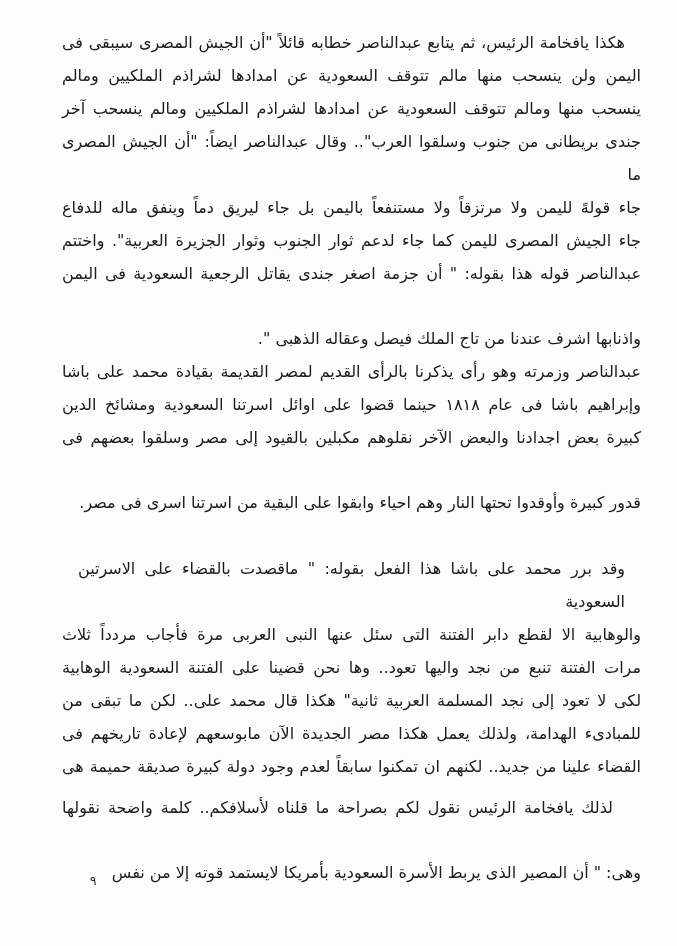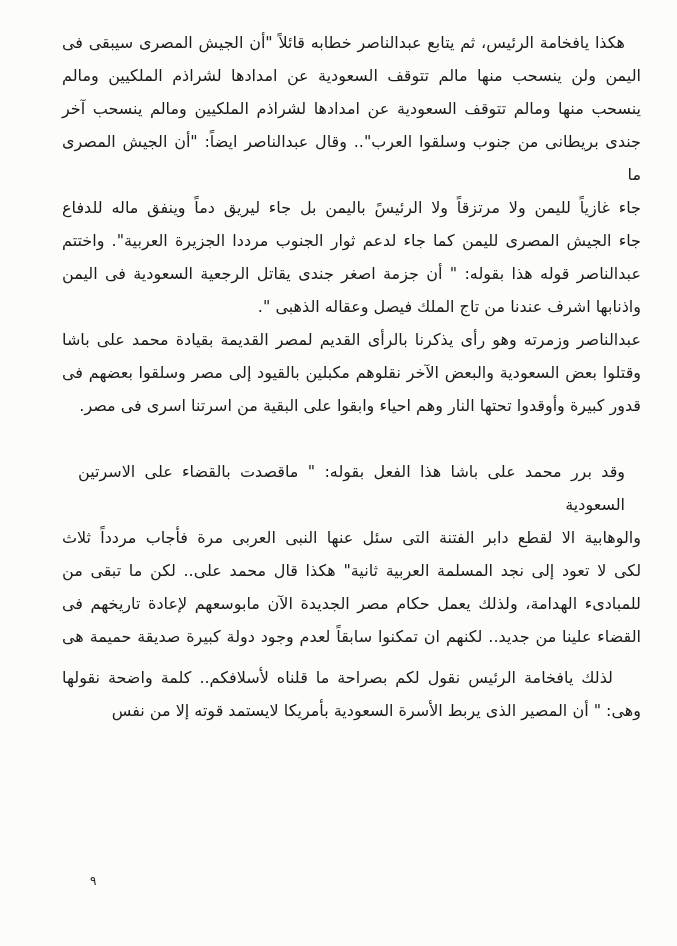--- a/index.html
+++ b/index.html
@@ -30,55 +30,58 @@
   .paragraph.gap-before { margin-top: 33px; }
   .line {
     direction: rtl;
     text-align: justify;
     text-align-last: justify;
     min-height: 33px;
   }
   .line.line-last {
     text-align: right;
     text-align-last: right;
+    margin-top: 32px;
   }
   .page-number {
     position: absolute;
     top: 874px;
     left: 90px;
     direction: rtl;
     font-size: 12px;
     color: #222;
   }
 </style>
 </head>
 <body>
 
 <div class="page">
   <div class="text-block">
       <div class="paragraph">
         <div class="line" dir="rtl" style="padding-right: 16px;">هكذا يافخامة الرئيس، ثم يتابع عبدالناصر خطابه قائلاً "أن الجيش المصرى سيبقى فى</div>
         <div class="line" dir="rtl">اليمن ولن ينسحب منها مالم تتوقف السعودية عن امدادها لشراذم الملكيين ومالم</div>
         <div class="line" dir="rtl">ينسحب منها ومالم تتوقف السعودية عن امدادها لشراذم الملكيين ومالم ينسحب آخر</div>
         <div class="line" dir="rtl">جندى بريطانى من جنوب وسلقوا العرب".. وقال عبدالناصر ايضاً: "أن الجيش المصرى ما</div>
-        <div class="line" dir="rtl">جاء غازياً لليمن ولا مرتزقاً ولا الرئيسً باليمن بل جاء ليريق دماً وينفق ماله للدفاع</div>
-        <div class="line" dir="rtl">جاء الجيش المصرى لليمن كما جاء لدعم ثوار الجنوب مرددا الجزيرة العربية". واختتم</div>
+        <div class="line" dir="rtl">جاء قولهً لليمن ولا مرتزقاً ولا مستنفعاً باليمن بل جاء ليريق دماً وينفق ماله للدفاع</div>
+        <div class="line" dir="rtl">جاء الجيش المصرى لليمن كما جاء لدعم ثوار الجنوب وثوار الجزيرة العربية". واختتم</div>
         <div class="line" dir="rtl">عبدالناصر قوله هذا بقوله: " أن جزمة اصغر جندى يقاتل الرجعية السعودية فى اليمن</div>
         <div class="line line-last" dir="rtl">واذنابها اشرف عندنا من تاج الملك فيصل وعقاله الذهبى ".</div>
       </div>
       <div class="paragraph">
         <div class="line" dir="rtl">عبدالناصر وزمرته وهو رأى يذكرنا بالرأى القديم لمصر القديمة بقيادة محمد على باشا</div>
-        <div class="line" dir="rtl">وقتلوا بعض السعودية والبعض الآخر نقلوهم مكبلين بالقيود إلى مصر وسلقوا بعضهم فى</div>
+        <div class="line" dir="rtl">وإبراهيم باشا فى عام ١٨١٨ حينما قضوا على اوائل اسرتنا السعودية ومشائخ الدين</div>
+        <div class="line" dir="rtl">كبيرة بعض اجدادنا والبعض الآخر نقلوهم مكبلين بالقيود إلى مصر وسلقوا بعضهم فى</div>
         <div class="line line-last" dir="rtl">قدور كبيرة وأوقدوا تحتها النار وهم احياء وابقوا على البقية من اسرتنا اسرى فى مصر.</div>
       </div>
       <div class="paragraph gap-before">
         <div class="line" dir="rtl" style="padding-right: 16px; margin-left: 16px;">وقد برر محمد على باشا هذا الفعل بقوله: " ماقصدت بالقضاء على الاسرتين السعودية</div>
         <div class="line" dir="rtl">والوهابية الا لقطع دابر الفتنة التى سئل عنها النبى العربى مرة فأجاب مردداً ثلاث</div>
+        <div class="line" dir="rtl">مرات الفتنة تنبع من نجد واليها تعود.. وها نحن قضينا على الفتنة السعودية الوهابية</div>
         <div class="line" dir="rtl">لكى لا تعود إلى نجد المسلمة العربية ثانية" هكذا قال محمد على.. لكن ما تبقى من</div>
-        <div class="line" dir="rtl">للمبادىء الهدامة، ولذلك يعمل حكام مصر الجديدة الآن مابوسعهم لإعادة تاريخهم فى</div>
+        <div class="line" dir="rtl">للمبادىء الهدامة، ولذلك يعمل هكذا مصر الجديدة الآن مابوسعهم لإعادة تاريخهم فى</div>
         <div class="line" dir="rtl">القضاء علينا من جديد.. لكنهم ان تمكنوا سابقاً لعدم وجود دولة كبيرة صديقة حميمة هى</div>
       </div>
       <div class="paragraph">
         <div class="line" dir="rtl" style="padding-right: 28px; margin-top: 8px;">لذلك يافخامة الرئيس نقول لكم بصراحة ما قلناه لأسلافكم.. كلمة واضحة نقولها</div>
         <div class="line line-last" dir="rtl">وهى: " أن المصير الذى يربط الأسرة السعودية بأمريكا لايستمد قوته إلا من نفس</div>
       </div>
     </div>
   <div class="page-number">٩</div>
 </div>
 

